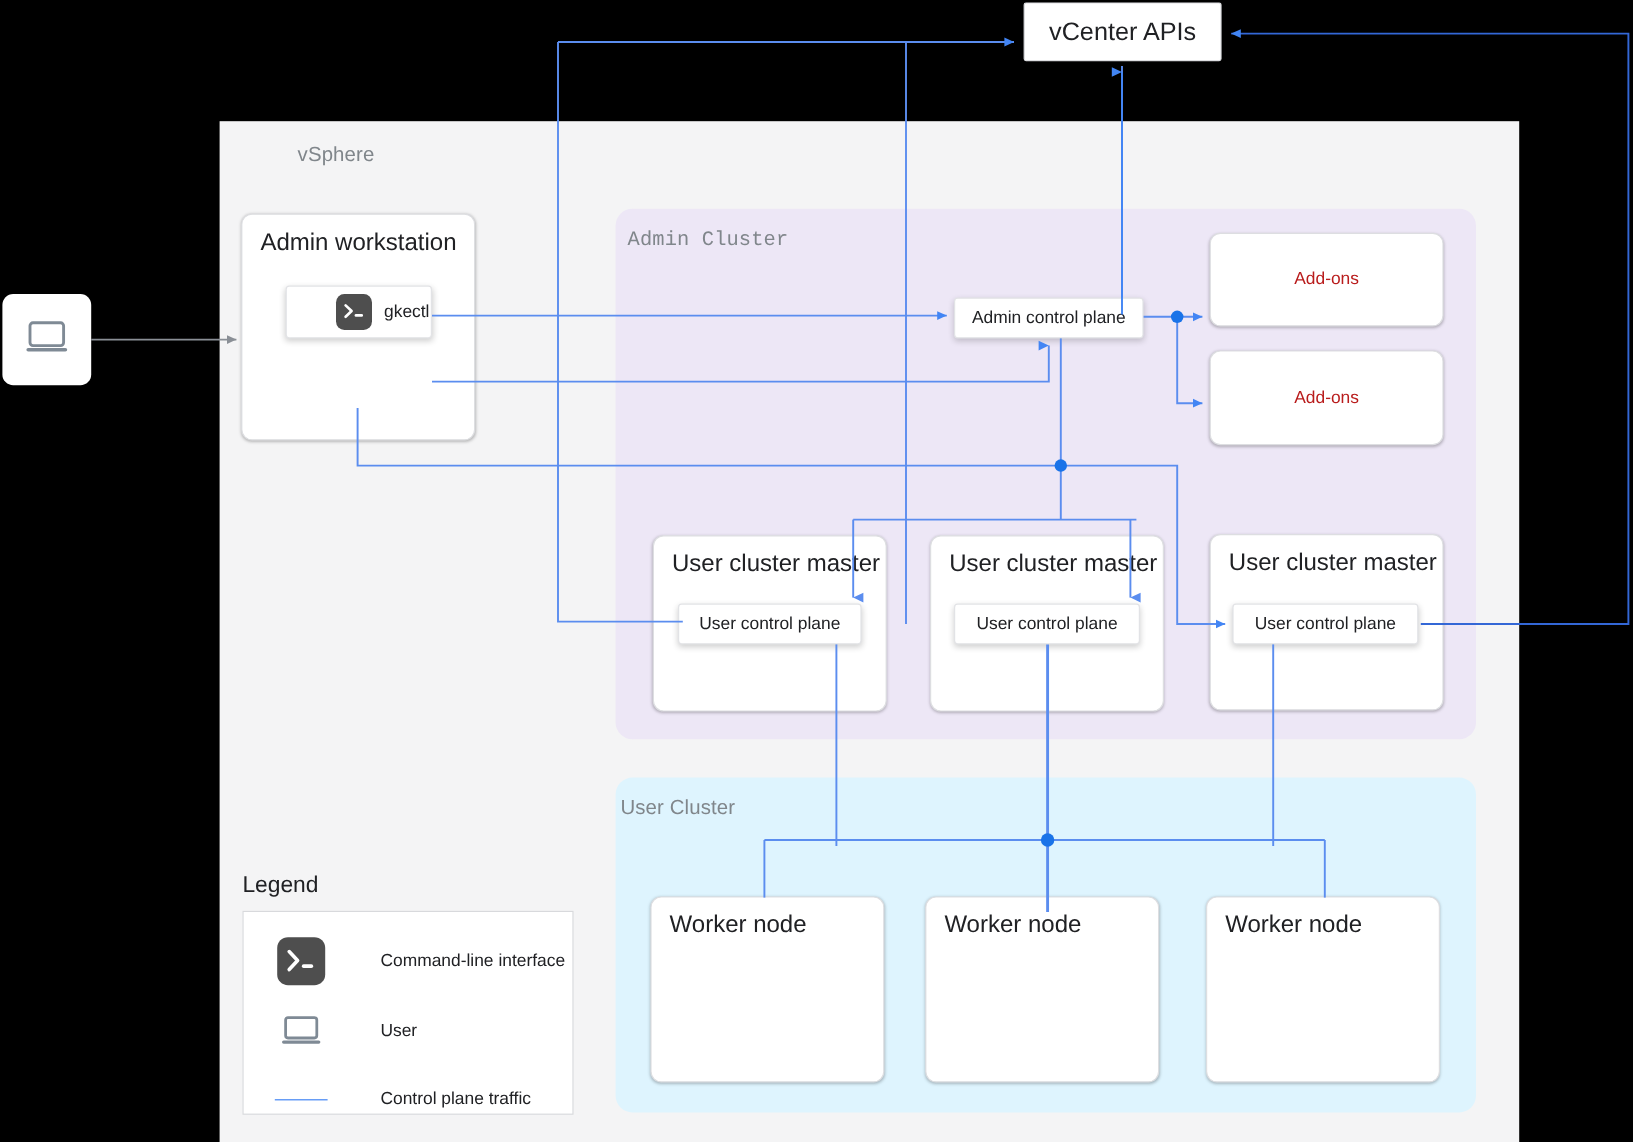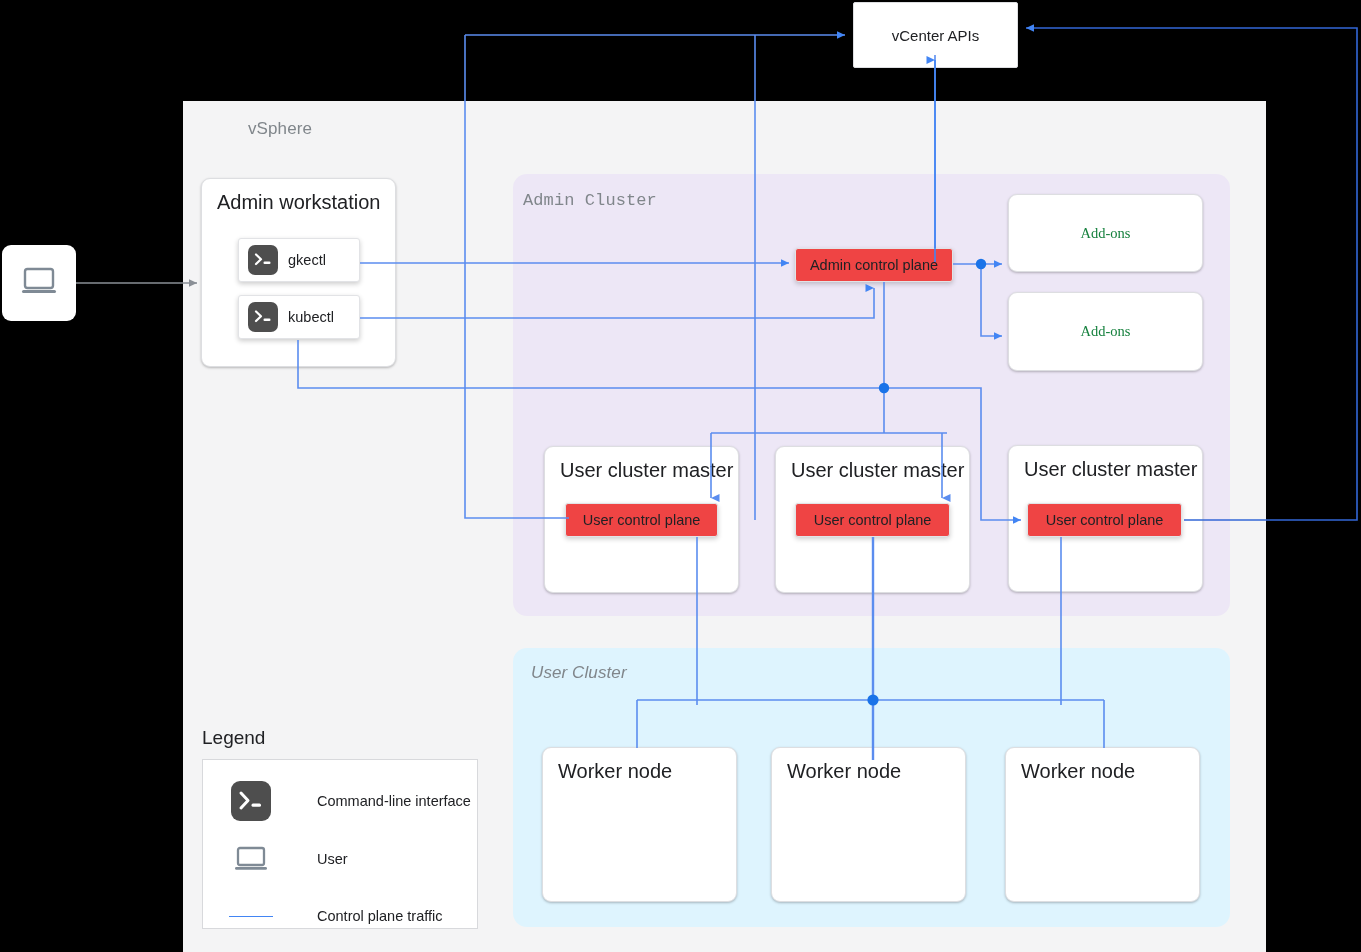--- a/index.html
+++ b/index.html
@@ -71,41 +71,40 @@
     left: 15px; top: 12px;
     font-size: 20px;
     color: #202124;
     white-space: nowrap;
   }
   .card-center {
     display: flex;
     align-items: center;
     justify-content: center;
     font-size: 14.5px;
-    color: #15803d;
+    color: #b91c1c;
     width: 100%; height: 100%;
     white-space: nowrap;
-    font-family: Liberation Serif, serif;
   }
   
   .admin-workstation { left: 201px; top: 178px; width: 195px; height: 189px; }
   .admin-cluster-master { left: 776px; top: 192px; width: 195px; height: 147px; }
   .addons-1 { left: 1008px; top: 194px; width: 195px; height: 78px; }
   .addons-2 { left: 1008px; top: 292px; width: 195px; height: 79px; }
   .ucm-1 { left: 544px; top: 446px; width: 195px; height: 147px; }
   .ucm-2 { left: 775px; top: 446px; width: 195px; height: 147px; }
   .ucm-3 { left: 1008px; top: 445px; width: 195px; height: 147px; }
   .worker-1 { left: 542px; top: 747px; width: 195px; height: 155px; }
   .worker-2 { left: 771px; top: 747px; width: 195px; height: 155px; }
   .worker-3 { left: 1005px; top: 747px; width: 195px; height: 155px; }
 
   
   .chip {
     position: absolute;
-    background: #ef4444;
+    background: #ffffff;
     border: 1px solid #E2E3E6;
     border-radius: 3px;
     box-shadow: 0 2px 5px rgba(0,0,0,0.20);
     display: flex;
     align-items: center;
     justify-content: center;
     font-size: 14.5px;
     color: #202124;
     white-space: nowrap;
     z-index: 30;
@@ -120,20 +119,21 @@
     position: absolute;
     background: #FFFFFF;
     border: 1px solid #E2E3E6;
     border-radius: 3px;
     box-shadow: 0 2px 5px rgba(0,0,0,0.20);
     display: flex;
     align-items: center;
     height: 44px;
     width: 122px;
     z-index: 30;
+    padding-left: 32px;
   }
   .cli-1 { left: 238px; top: 238px; }
   .cli-2 { left: 238px; top: 295px; }
   .cli-label {
     font-size: 14.5px;
     color: #202124;
     margin-left: 10px;
     white-space: nowrap;
   }
   
@@ -156,28 +156,28 @@
     border-radius: 9px;
     display: flex;
     align-items: center;
     justify-content: center;
     z-index: 20;
   }
   
   .vcenter {
     position: absolute;
     left: 853px; top: 2px;
-    width: 165px; height: 66px;
+    width: 165px; height: 49px;
     background: #FFFFFF;
     border: 1px solid #DDDEE1;
     border-radius: 2px;
     display: flex;
     align-items: center;
     justify-content: center;
-    font-size: 15px;
+    font-size: 21px;
     color: #202124;
     z-index: 25;
     white-space: nowrap;
   }
 
   
   .legend-title {
     position: absolute;
     left: 202px; top: 727px;
     font-size: 19px;
@@ -229,21 +229,21 @@
 
   <div class="panel vsphere">
     <span class="region-label" style="left:25px; top:18px;margin-left:40px;">vSphere</span>
   </div>
 
   <div class="panel admin-cluster">
     <span class="region-label" style="left:10px; top:17px;font-family:Liberation Mono, monospace;">Admin Cluster</span>
   </div>
 
   <div class="panel user-cluster">
-    <span class="region-label" style="left:18px; top:15px;font-style:italic;">User Cluster</span>
+    <span class="region-label" style="left:4px; top:15px;">User Cluster</span>
   </div>
 
   <svg id="wires" viewBox="0 0 1361 952">
     <defs>
       <marker id="arrL" markerWidth="9" markerHeight="9" refX="8" refY="4.5" orient="auto" markerUnits="userSpaceOnUse">
         <path d="M0,0.8 L8,4.5 L0,8.2 Z" fill="#4285F4"></path>
       </marker>
       <marker id="arrD" markerWidth="10" markerHeight="10" refX="5" refY="9" orient="auto" markerUnits="userSpaceOnUse">
         <path d="M1,0.5 L9,0.5 L5,9 Z" fill="#5B8DEF"></path>
       </marker>
@@ -322,29 +322,20 @@
   <div class="cli-chip cli-1">
     <span class="term-icon">
       <svg width="30" height="30" viewBox="0 0 30 30">
         <path d="M8 9.5 L13 14.2 L8 19" fill="none" stroke="#FFFFFF" stroke-width="2.2" stroke-linecap="round" stroke-linejoin="round"></path>
         <rect x="15.5" y="16.6" width="7" height="2.4" rx="1.1" fill="#FFFFFF"></rect>
       </svg>
     </span>
     <span class="cli-label">gkectl</span>
   </div>
 
-  <div class="cli-chip cli-2">
-    <span class="term-icon">
-      <svg width="30" height="30" viewBox="0 0 30 30">
-        <path d="M8 9.5 L13 14.2 L8 19" fill="none" stroke="#FFFFFF" stroke-width="2.2" stroke-linecap="round" stroke-linejoin="round"></path>
-        <rect x="15.5" y="16.6" width="7" height="2.4" rx="1.1" fill="#FFFFFF"></rect>
-      </svg>
-    </span>
-    <span class="cli-label">kubectl</span>
-  </div>
 
   <div class="chip chip-admin-cp">Admin control plane</div>
 
   <div class="card addons-1">
     <span class="card-center">Add-ons</span>
   </div>
   <div class="card addons-2">
     <span class="card-center">Add-ons</span>
   </div>
 

